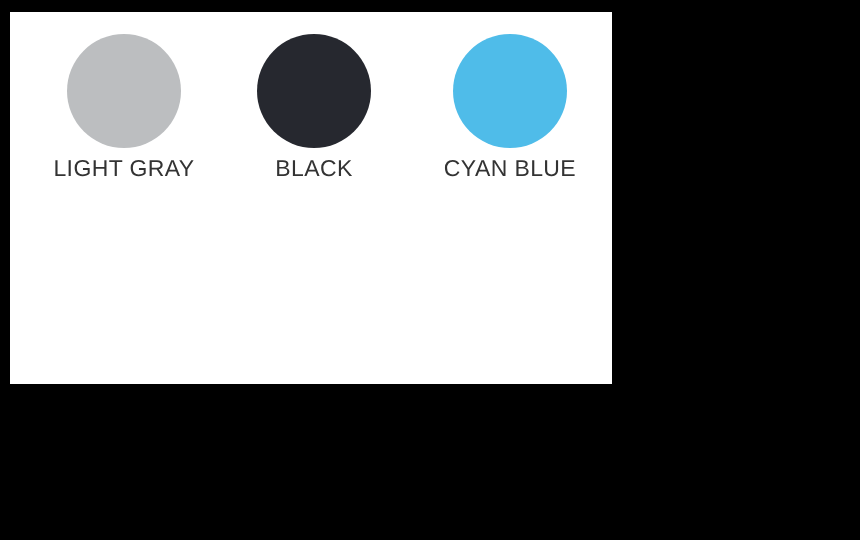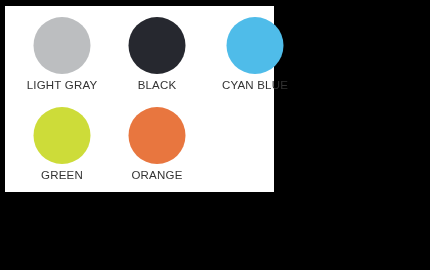--- a/index.html
+++ b/index.html
@@ -16,21 +16,21 @@
   #stage {
     position: relative;
     width: 430px;
     height: 270px;
     background: #000000;
   }
   #palette-panel {
     position: absolute;
     left: 5px;
     top: 6px;
-    width: 269px;
+    width: 301px;
     height: 186px;
     background: #ffffff;
     box-sizing: border-box;
   }
   .swatch-row {
     position: absolute;
     left: 0;
     width: 301px;
     height: 93px;
   }
@@ -88,29 +88,16 @@
         <div class="swatch-label" style="color: rgb(51, 51, 51);">CYAN BLUE</div>
       </div>
 
       <div class="swatch swatch-col-1">
         <div class="swatch-circle" style="background: rgb(38, 40, 47);"></div>
         <div class="swatch-label" style="color: rgb(51, 51, 51);">BLACK</div>
       </div>
 
     </div>
 
-    <div class="swatch-row" id="swatch-row-2">
-
-      <div class="swatch swatch-col-0">
-        <div class="swatch-circle" style="background: rgb(205, 220, 57);"></div>
-        <div class="swatch-label" style="color: rgb(51, 51, 51);">GREEN</div>
-      </div>
-
-      <div class="swatch swatch-col-1">
-        <div class="swatch-circle" style="background: rgb(232, 118, 63);"></div>
-        <div class="swatch-label" style="color: rgb(51, 51, 51);">ORANGE</div>
-      </div>
-
-    </div>
 
   </div>
 
 </div>
 
 </body></html>

